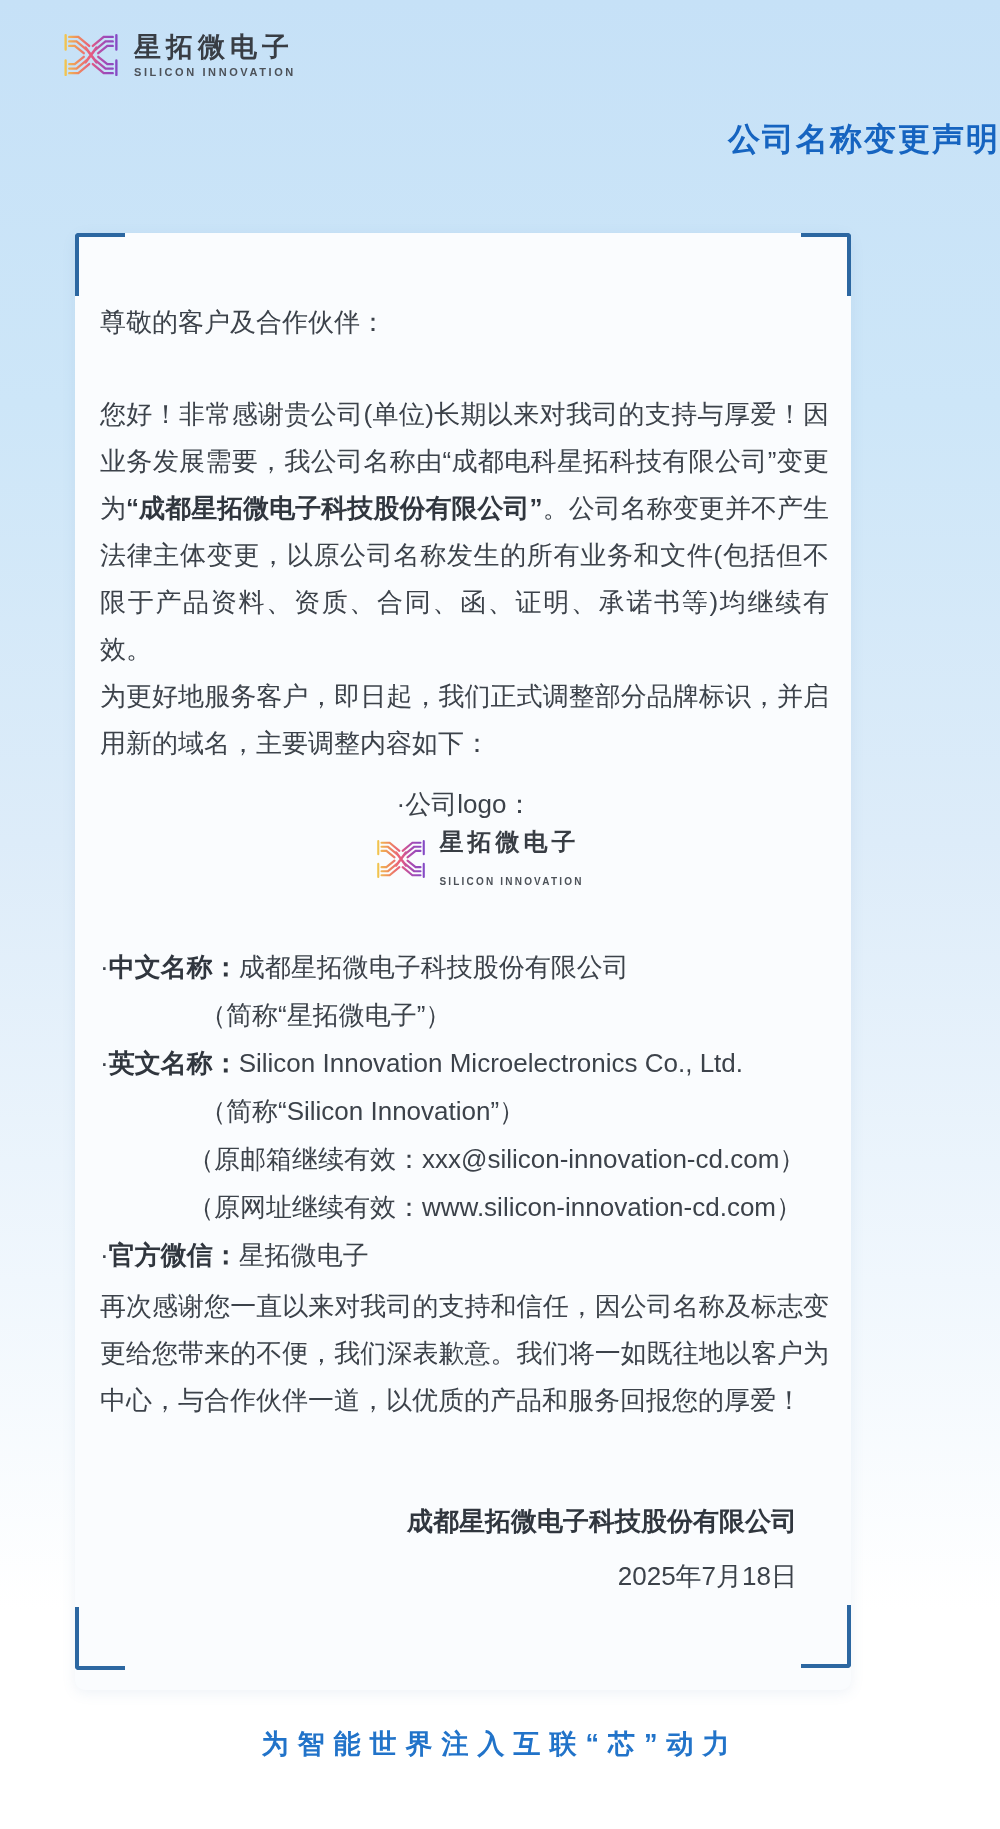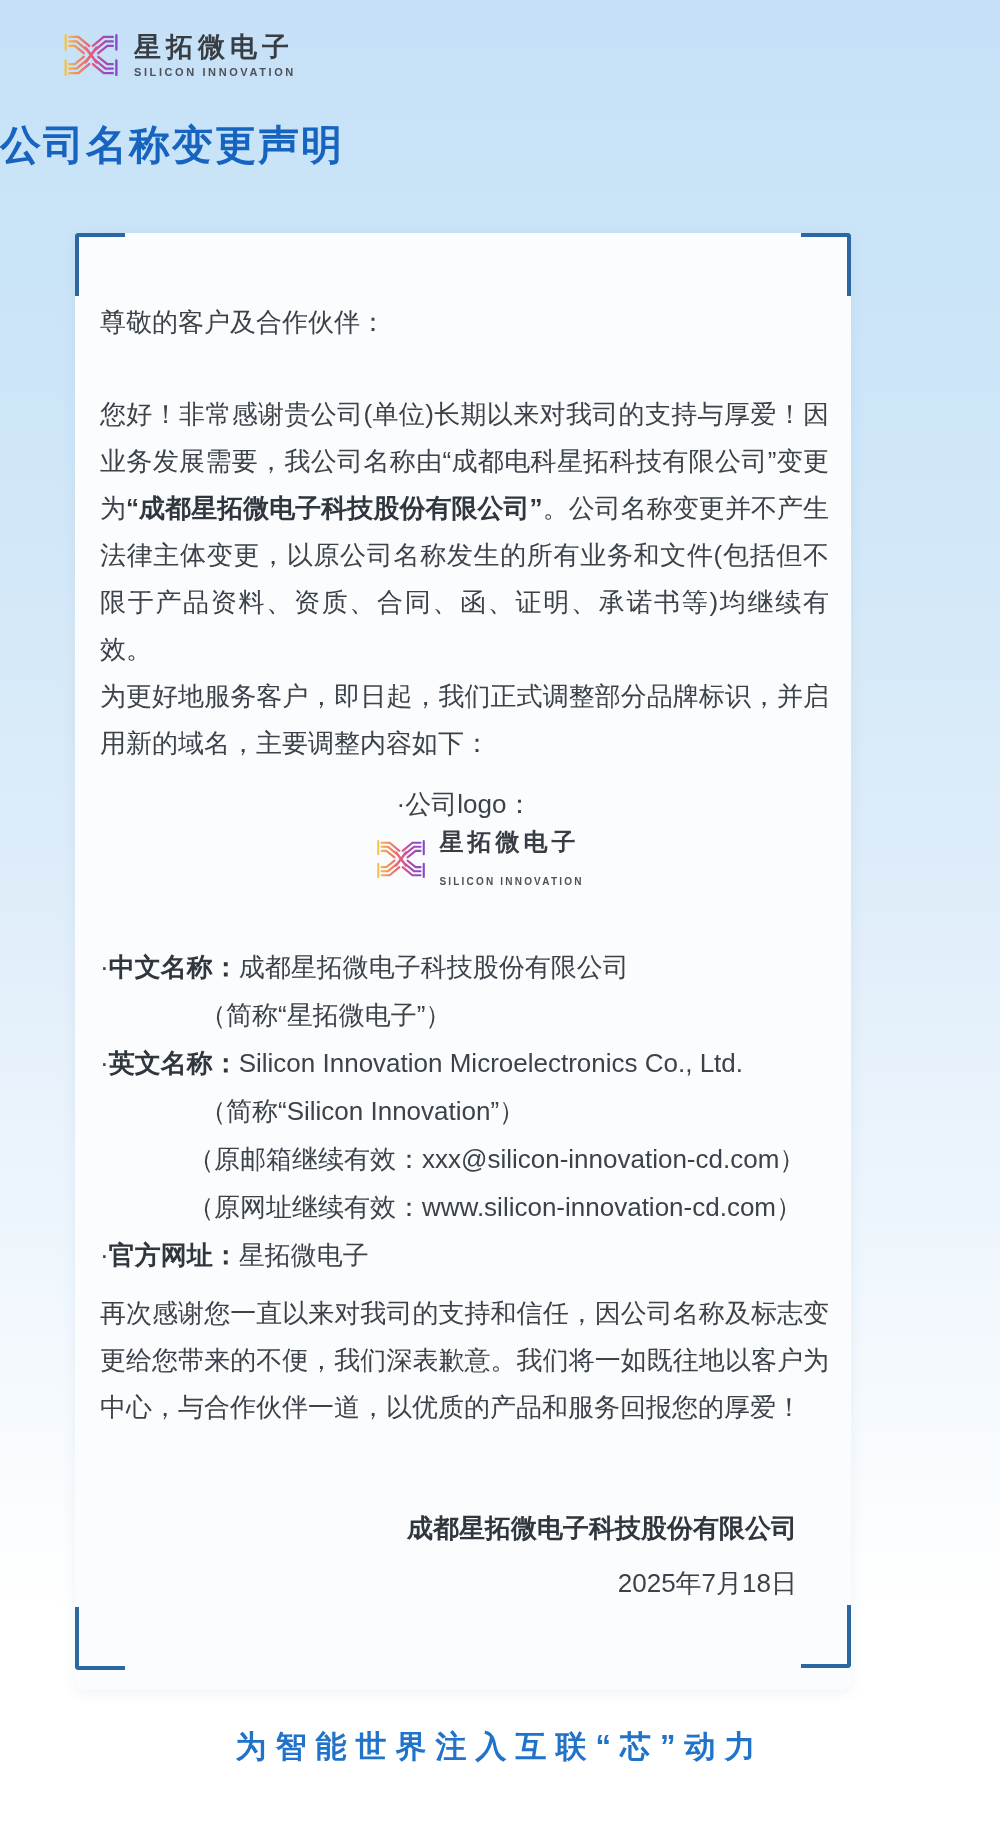--- a/index.html
+++ b/index.html
@@ -14,21 +14,21 @@
   }
 
   
   .brand { position: absolute; left: 62px; top: 26px; display: flex; align-items: center; gap: 14px; }
   .brand svg { display: block; }
   .brand-cn { font-size: 27px; font-weight: 700; color: #383d44; letter-spacing: 5px; line-height: 1.15; }
   .brand-en { font-size: 11px; font-weight: 700; color: #4c5158; letter-spacing: 2.6px; margin-top: 3px; }
 
   .page-title {
     position: absolute; top: 118px; left: 0; width: 100%;
-    text-align: left; font-size: 41px; font-weight: 800;
+    text-align: right; font-size: 32px; font-weight: 800;
     color: #1664c0; letter-spacing: 2px;
   }
 
   
   .card {
     position: absolute; left: 75px; top: 233px; width: 776px; height: 1457px;
     background: #fafcfe; border-radius: 10px;
     box-shadow: 0 3px 14px rgba(90, 130, 175, 0.10);
   }
   .bracket { position: absolute; width: 50px; height: 63px; pointer-events: none; }
@@ -48,30 +48,30 @@
   .logo-row { display: flex; align-items: center; margin: 14px 0 38px; flex-direction: column; }
   .logo-row .row-label { flex: 0 0 auto; }
   .inline-brand { display: flex; align-items: center; gap: 12px; margin-left: 30px; }
   .inline-brand-cn { font-size: 24px; font-weight: 700; color: #383d44; letter-spacing: 4px; line-height: 1.15; }
   .inline-brand-en { font-size: 10px; font-weight: 700; color: #4c5158; letter-spacing: 2.2px; margin-top: 2px; }
 
   .items { line-height: 48px; }
   .item-sub { padding-left: 100px; }
   .item-sub.wide { padding-left: 88px; }
 
-  .closing { margin-top: 11px; text-align: justify; }
+  .closing { margin-top: 4px; text-align: justify; }
 
   .sig-block { margin-top: 74px; text-align: right; padding-right: 32px; }
   .sig-name { font-weight: 700; color: #30363e; }
   .sig-date { margin-top: 8px; }
 
   
   .slogan {
     position: absolute; left: 0; top: 1726px; width: 100%;
-    text-align: center; font-size: 31px; font-weight: 700;
+    text-align: center; font-size: 27px; font-weight: 700;
     color: #2173c9; letter-spacing: 9px;
   }
 </style>
 </head>
 <body>
 
 <svg width="0" height="0" style="position:absolute" aria-hidden="true">
   <defs>
     <linearGradient id="lg-logo" x1="0" y1="32" x2="64" y2="32" gradientUnits="userSpaceOnUse">
       <stop offset="0" stop-color="#f2d44d"></stop>
@@ -140,21 +140,21 @@
       <div><span>·</span><span class="bold">中文名称：</span><span>成都星拓微电子科技股份有限公司</span></div>
       <div class="item-sub">（简称“星拓微电子”）</div>
 
       <div><span>·</span><span class="bold">英文名称：</span><span>Silicon Innovation Microelectronics Co., Ltd.</span></div>
       <div class="item-sub">（简称“Silicon Innovation”）</div>
 
       <div class="item-sub wide">（原邮箱继续有效：xxx@silicon-innovation-cd.com）</div>
 
       <div class="item-sub wide">（原网址继续有效：www.silicon-innovation-cd.com）</div>
 
-      <div><span>·</span><span class="bold">官方网址：</span><span>星拓微电子</span></div>
+      <div><span>·</span><span class="bold">官方微信：</span><span>星拓微电子</span></div>
     </div>
 
     <p class="closing">再次感谢您一直以来对我司的支持和信任，因公司名称及标志变更给您带来的不便，我们深表歉意。我们将一如既往地以客户为中心，与合作伙伴一道，以优质的产品和服务回报您的厚爱！</p>
 
     <div class="sig-block">
       <div class="sig-name">成都星拓微电子科技股份有限公司</div>
       <div class="sig-date">2025年7月18日</div>
     </div>
 
   </div>

